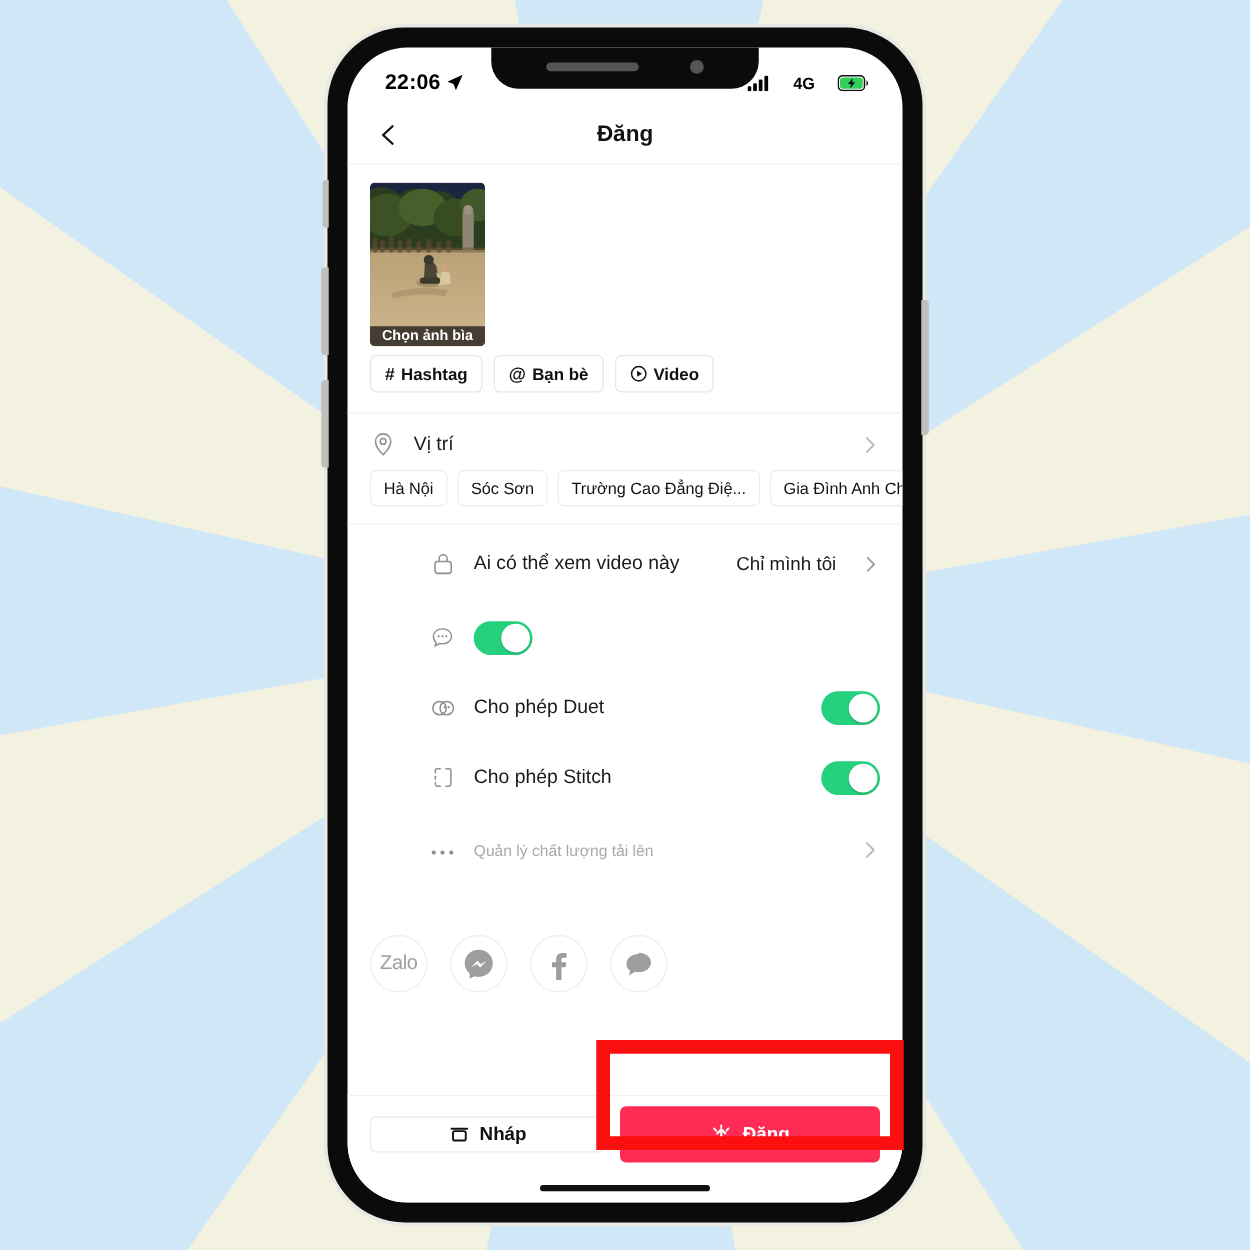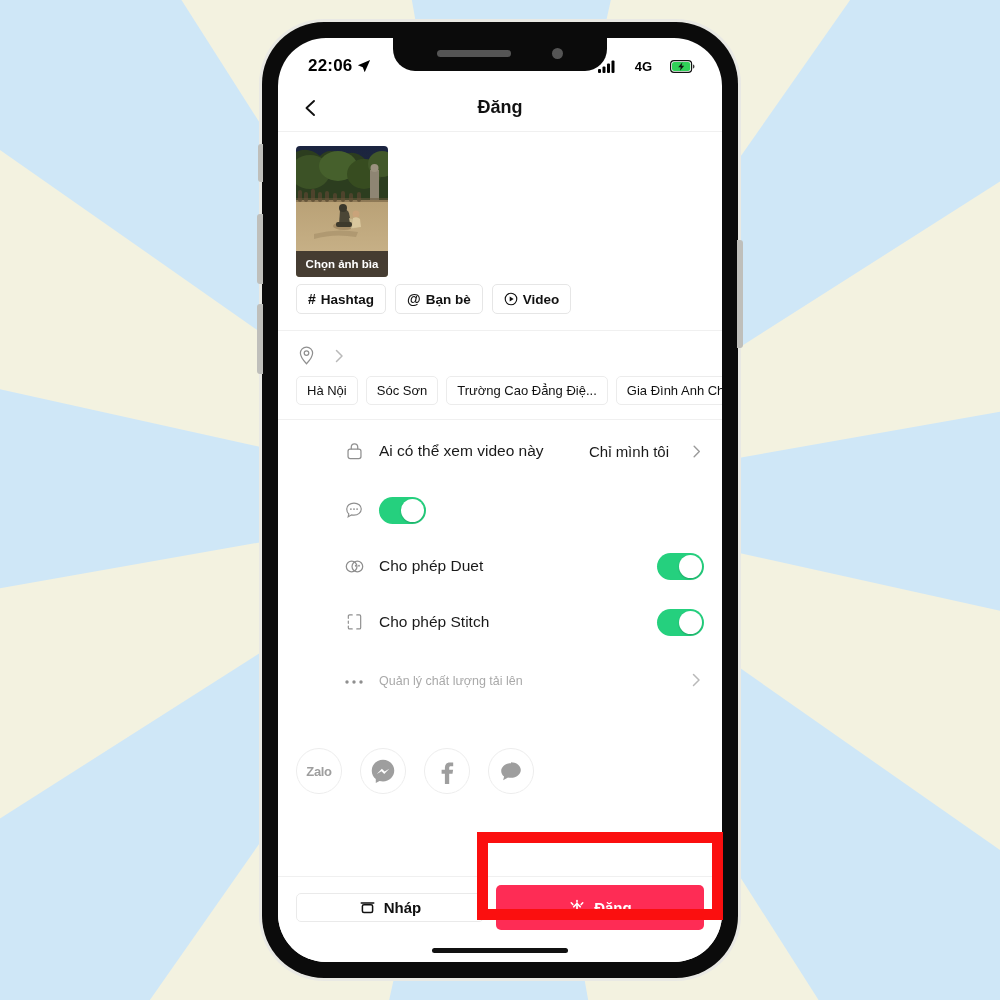--- a/index.html
+++ b/index.html
@@ -120,21 +120,21 @@
   }
   .thumb {
     position: relative;
     width: 92px; height: 131px;
     border-radius: 4px;
     overflow: hidden;
     flex: none;
   }
   .thumb .cover-label {
     position: absolute; left: 0; right: 0; bottom: 0;
-    height: 26px;
+    height: 16px;
     background: rgba(40,34,30,.82);
     color: #fff; font-size: 11.5px; font-weight: 600;
     display: flex; align-items: center; justify-content: center;
   }
   
   #tagrow {
     display: flex; gap: 9px;
     padding: 4px 18px 16px 18px;
     border-bottom: 1px solid #f0f0f0;
   }
@@ -215,21 +215,21 @@
     padding: 22px 18px 0 18px;
   }
   .share-ico {
     width: 46px; height: 46px;
     border-radius: 50%;
     border: 1px solid #ededed;
     display: flex; align-items: center; justify-content: center;
     cursor: pointer;
     background: #fff;
   }
-  .zalo-txt { font-size: 13px; font-weight: 700; color: #9e9e9e; letter-spacing: -.3px;}
+  .zalo-txt { font-size: 16px; font-weight: 400; color: #9e9e9e; letter-spacing: -.3px;}
 
   
   #bottom-bar {
     position: absolute;
     left: 0; right: 0; bottom: 0;
     height: 86px;
     border-top: 1px solid #f0f0f0;
     display: flex; align-items: center;
     gap: 12px;
     padding: 0 18px 24px 18px;
@@ -405,20 +405,21 @@
           </svg>
           <span>Video</span>
         </div>
       </div>
 
       <div id="location-row">
         <svg width="21" height="21" viewBox="0 0 22 22">
           <path d="M11 2.2 c-3.6 0 -6.4 2.8 -6.4 6.3 c0 4.6 6.4 11.2 6.4 11.2 s6.4 -6.6 6.4 -11.2 c0 -3.5 -2.8 -6.3 -6.4 -6.3 z" fill="none" stroke="#8f8f8f" stroke-width="1.3"></path>
           <circle cx="11" cy="8.5" r="2.4" fill="none" stroke="#8f8f8f" stroke-width="1.3"></circle>
         </svg>
+        <div class="lbl">Vị trí</div>
         <svg class="chev" width="16" height="16" viewBox="0 0 16 16">
           <path d="M5.5 2.5 L11 8 L5.5 13.5" fill="none" stroke="#b9b9b9" stroke-width="1.5" stroke-linecap="round" stroke-linejoin="round"></path>
         </svg>
       </div>
 
       <div id="loc-chips">
         <div class="loc-chip">Hà Nội</div>
         <div class="loc-chip">Sóc Sơn</div>
         <div class="loc-chip">Trường Cao Đẳng Điệ...</div>
         <div class="loc-chip">Gia Đình Anh Chị E</div>

